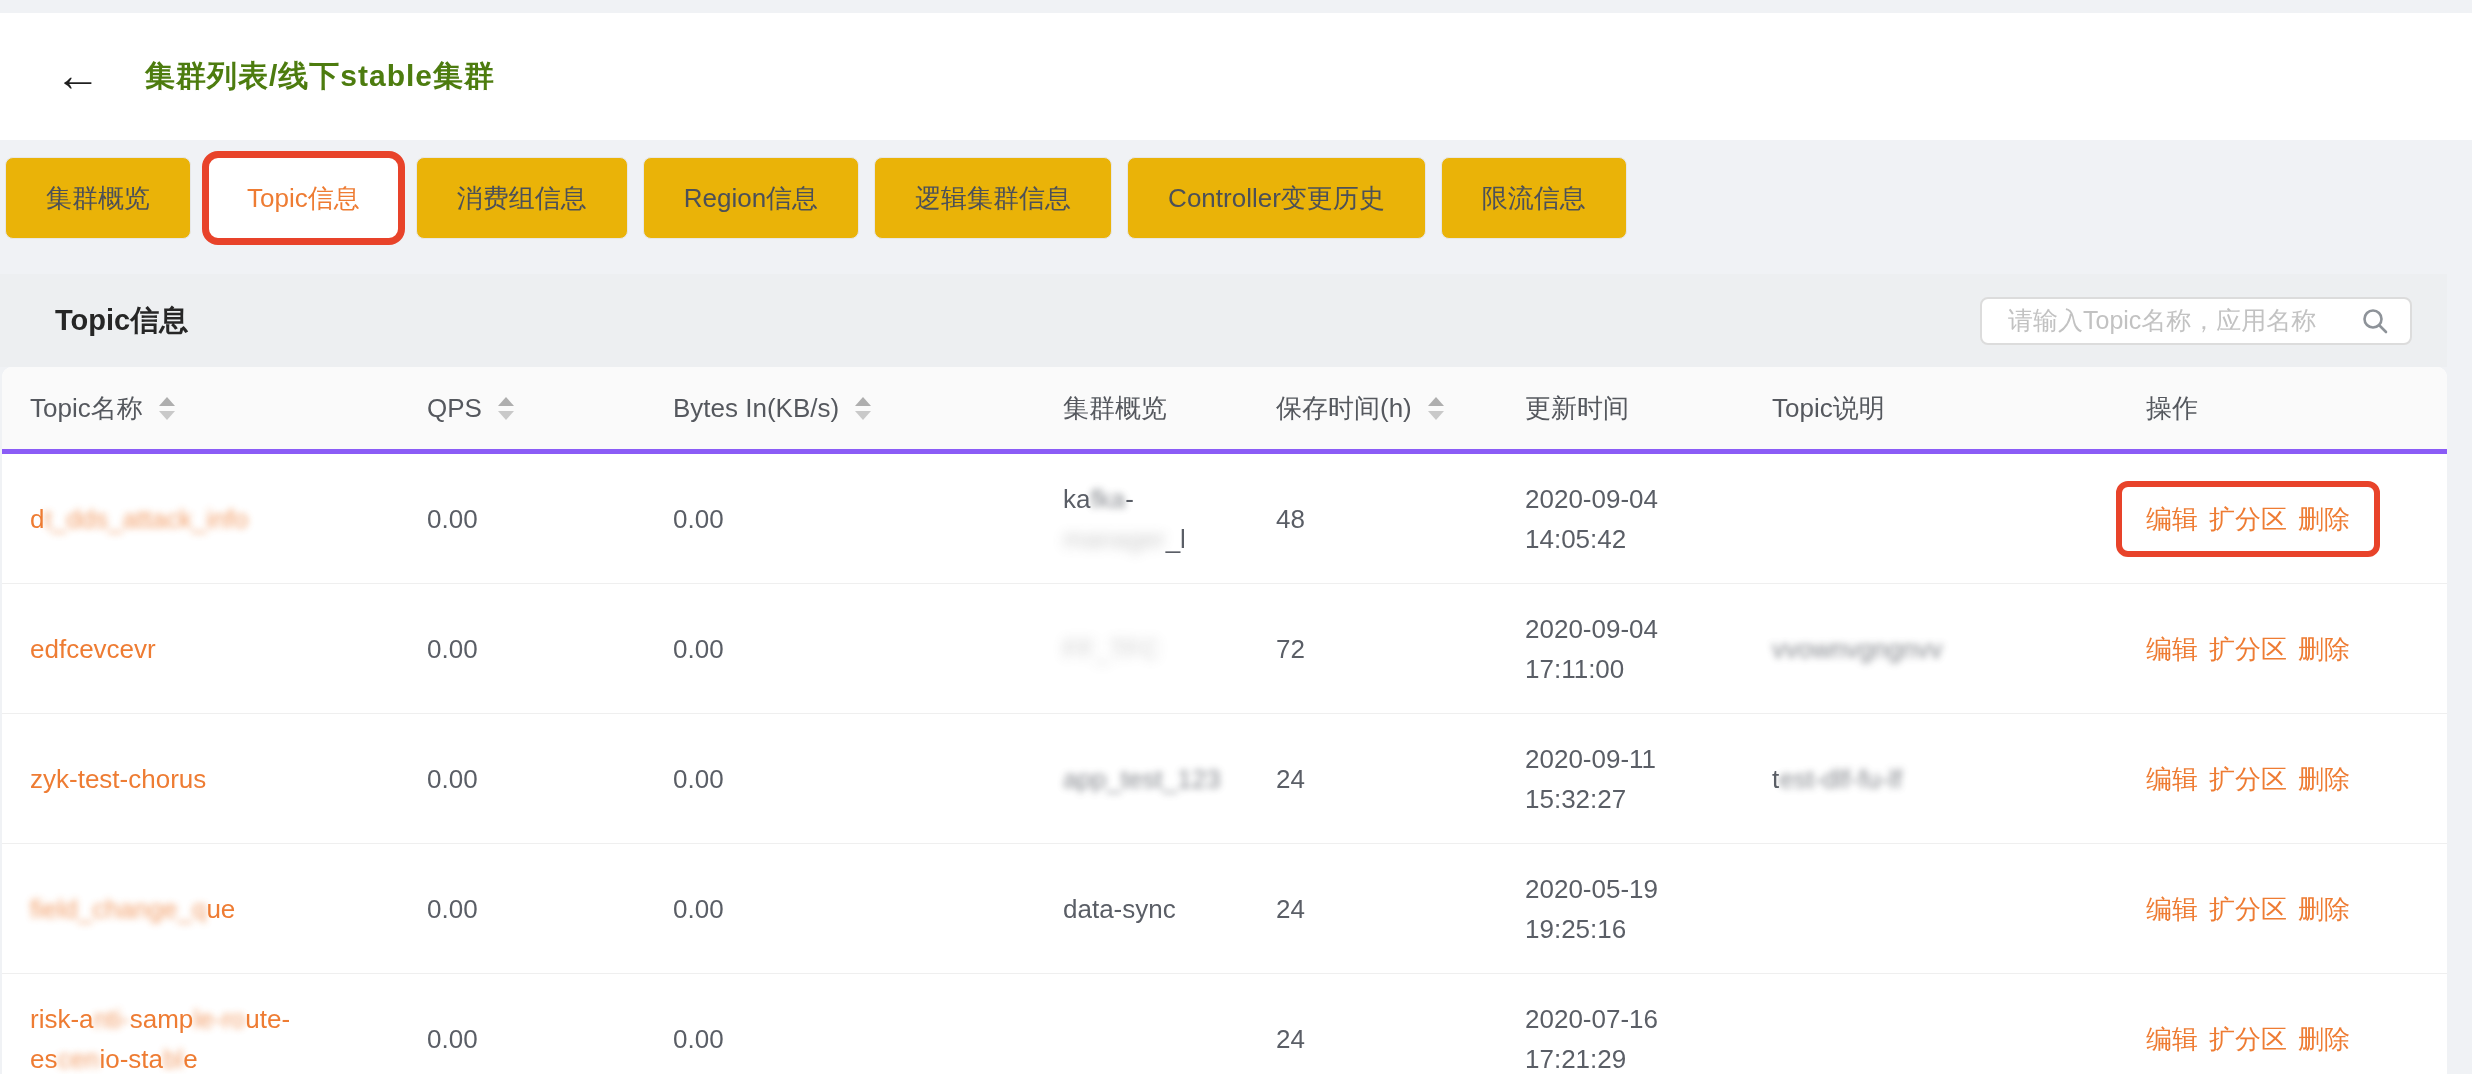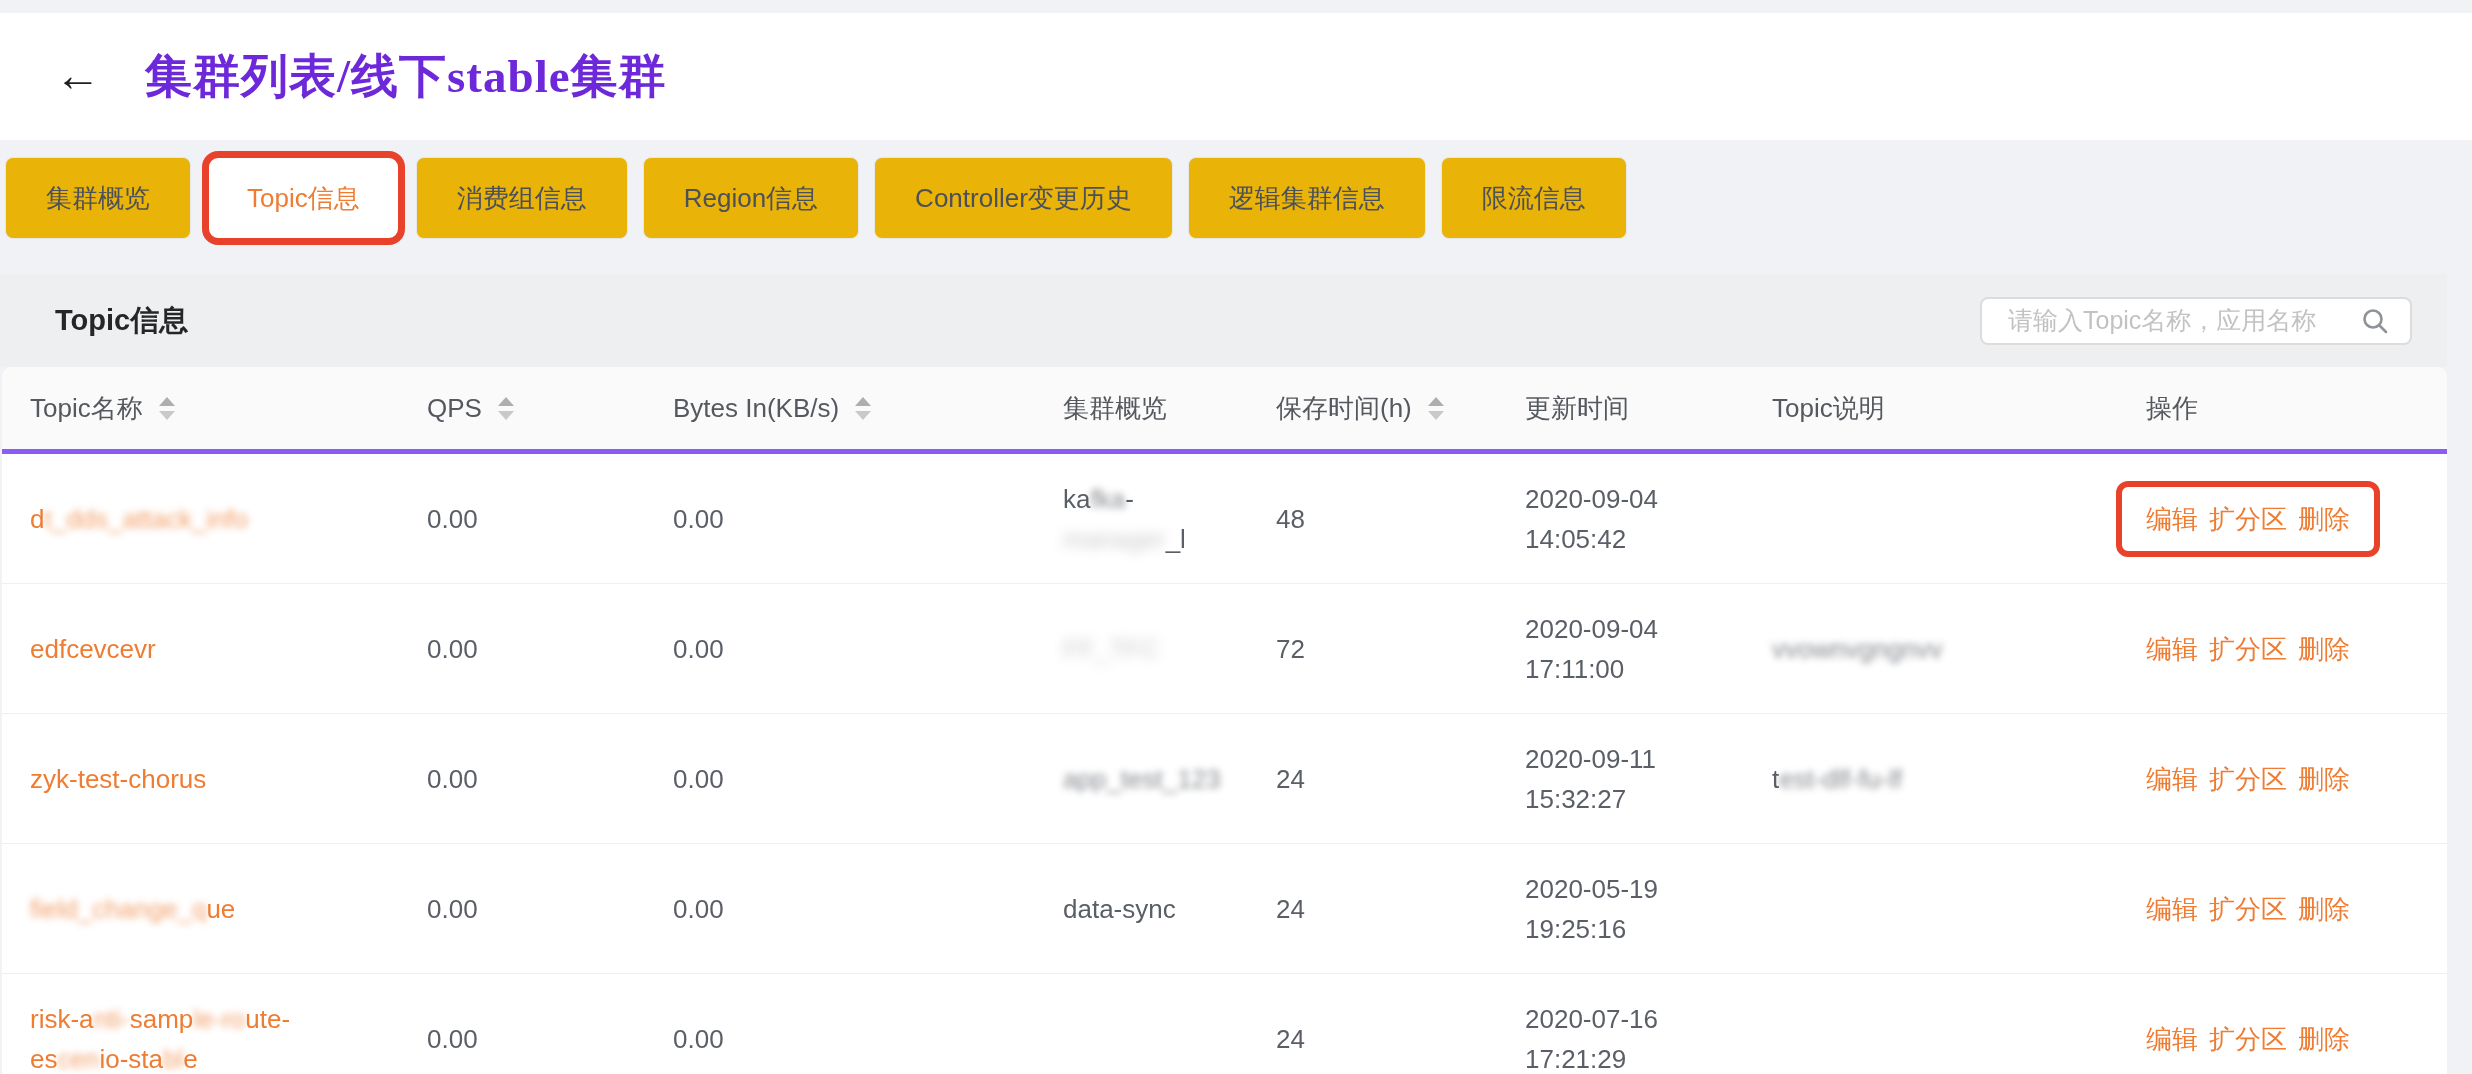--- a/index.html
+++ b/index.html
@@ -13,21 +13,21 @@
   }
   
   .topbar {
     margin-top:13px; height:127px; background:#ffffff;
     display:flex; align-items:center; padding-left:55px;
   }
   .back-btn {
     font-size:46px; color:#1f1f1f; margin-right:44px; line-height:1;
     cursor:pointer; font-weight:400; transform:translateY(-2px);
   }
-  .page-title { font-size:47px; font-weight:700; color:#6d28d9; margin:0; letter-spacing:1px;font-family:Liberation Serif, serif; }
+  .page-title { font-size:30px; font-weight:700; color:#4d7c0f; margin:0; letter-spacing:1px; }
 
   
   .tabs { margin-top:17px; padding-left:5px; display:flex; gap:15px; height:82px; }
   .tab {
     position:relative; background:#eab308; border:1px solid #e7e7e7; border-radius:8px;
     display:flex; align-items:center; justify-content:center;
     padding:0 40px; font-size:26px; color:#4c5058; cursor:pointer; white-space:nowrap;
   }
   .tab.active { background:#ffffff; color:#ee7c33; }
   .tab-anno {
@@ -98,24 +98,24 @@
       <span>Topic信息</span>
       <div class="tab-anno"></div>
     </div>
     <div class="tab">
       <span>消费组信息</span>
     </div>
     <div class="tab">
       <span>Region信息</span>
     </div>
     <div class="tab">
+      <span>逻辑集群信息</span>
+    </div>
+    <div class="tab">
       <span>Controller变更历史</span>
-    </div>
-    <div class="tab">
-      <span>逻辑集群信息</span>
     </div>
     <div class="tab">
       <span>限流信息</span>
     </div>
   </div>
 
 <div class="section-head">
   <div class="sec-title">Topic信息</div>
   <div class="search-box">
     <input type="text" placeholder="请输入Topic名称，应用名称" style="">

